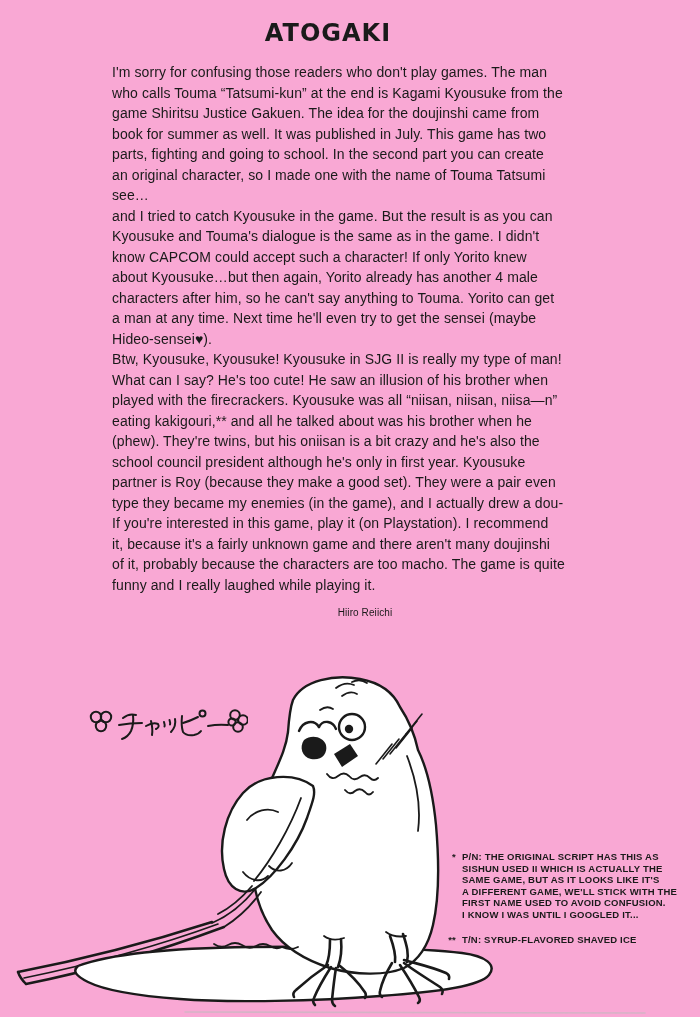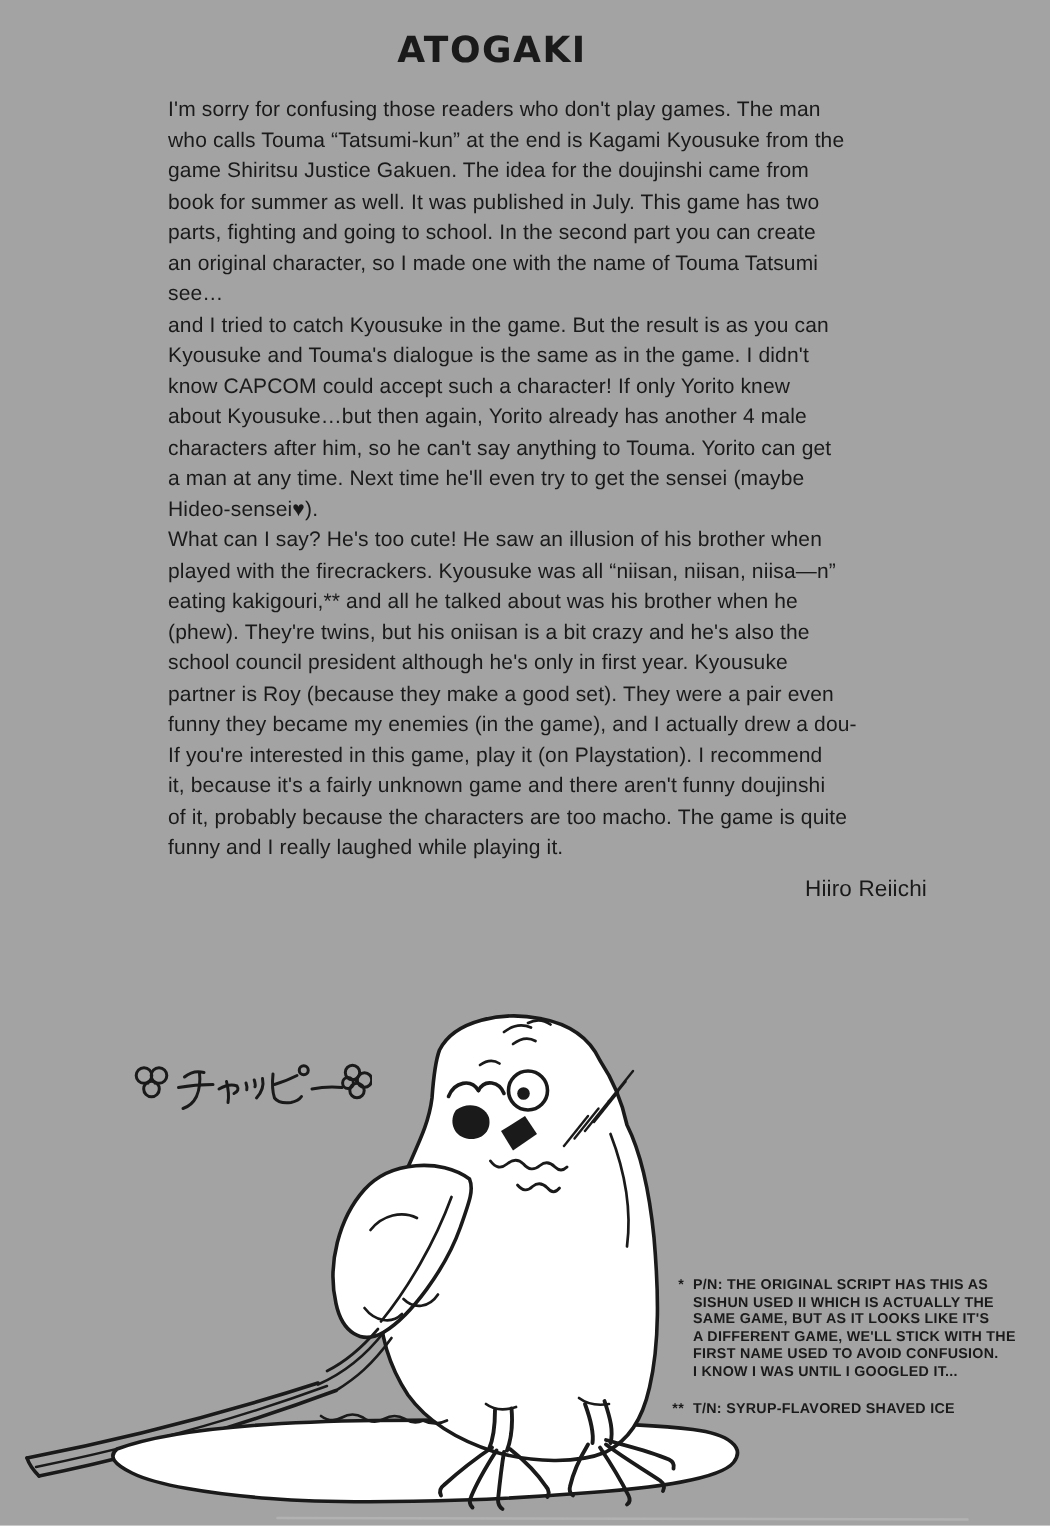--- a/index.html
+++ b/index.html
@@ -1,23 +1,23 @@
 <!DOCTYPE html>
 <html><head>
 <meta charset="utf-8">
 <style>
   html,body{margin:0;padding:0;background:#e8e8e8;}
-  .canvas{position:relative;width:700px;height:1017px;background:#a3a3a3;overflow:hidden;
+  .canvas{position:relative;width:700px;height:1017px;background:#f9a8d4;overflow:hidden;
           font-family:"Liberation Sans",sans-serif;color:#1a1a1a;margin:0 auto;}
   .title{position:absolute;top:19px;left:0;width:656px;text-align:center;
          font-family:"DejaVu Sans",sans-serif;font-weight:bold;font-size:24px;letter-spacing:1px;}
   .afterword{position:absolute;top:62px;left:112px;width:520px;
              font-size:14px;line-height:20.5px;letter-spacing:.1px;}
   .afterword .line{white-space:pre;height:20.5px;}
-  .signature{margin-top:8px;text-align:right;padding-right:14px;font-size:15px;}
+  .signature{margin-top:8px;text-align:center;padding-right:14px;font-size:10px;}
   .caption-svg{position:absolute;left:86px;top:704px;}
   .bird-svg{position:absolute;left:0;top:660px;}
   .notes{position:absolute;left:441px;top:851px;width:252px;font-weight:bold;
          font-size:9.5px;line-height:11.6px;letter-spacing:.2px;}
   .note{display:flex;gap:6px;margin-bottom:13px;}
   .note .marker{min-width:15px;text-align:right;flex:none;}
   .note .nlines .nline{white-space:pre;}
   svg path, svg line, svg circle{vector-effect:non-scaling-stroke;}
 </style>
 </head>
@@ -41,31 +41,32 @@
         </div>
         <div>
           <div class="line">Kyousuke and Touma's dialogue is the same as in the game. I didn't</div>
           <div class="line">know CAPCOM could accept such a character! If only Yorito knew</div>
           <div class="line">about Kyousuke…but then again, Yorito already has another 4 male</div>
           <div class="line">characters after him, so he can't say anything to Touma. Yorito can get</div>
           <div class="line">a man at any time. Next time he'll even try to get the sensei (maybe</div>
           <div class="line">Hideo-sensei♥).</div>
         </div>
         <div>
+          <div class="line">Btw, Kyousuke, Kyousuke! Kyousuke in SJG II is really my type of man!</div>
           <div class="line">What can I say? He's too cute! He saw an illusion of his brother when</div>
           <div class="line">played with the firecrackers. Kyousuke was all “niisan, niisan, niisa—n”</div>
           <div class="line">eating kakigouri,** and all he talked about was his brother when he</div>
           <div class="line">(phew). They're twins, but his oniisan is a bit crazy and he's also the</div>
           <div class="line">school council president although he's only in first year. Kyousuke</div>
           <div class="line">partner is Roy (because they make a good set). They were a pair even</div>
-          <div class="line">funny they became my enemies (in the game), and I actually drew a dou-</div>
+          <div class="line">type they became my enemies (in the game), and I actually drew a dou-</div>
         </div>
         <div>
           <div class="line">If you're interested in this game, play it (on Playstation). I recommend</div>
-          <div class="line">it, because it's a fairly unknown game and there aren't funny doujinshi</div>
+          <div class="line">it, because it's a fairly unknown game and there aren't many doujinshi</div>
           <div class="line">of it, probably because the characters are too macho. The game is quite</div>
           <div class="line">funny and I really laughed while playing it.</div>
         </div>
       </div>
     <div class="signature">Hiiro Reiichi</div>
   </div>
 
   <svg class="caption-svg" width="162" height="44" viewBox="0 0 162 44" fill="none" stroke="#1a1a1a" stroke-width="2" stroke-linecap="round" stroke-linejoin="round">
     <g>
       <circle cx="10" cy="13" r="5.2"></circle>

